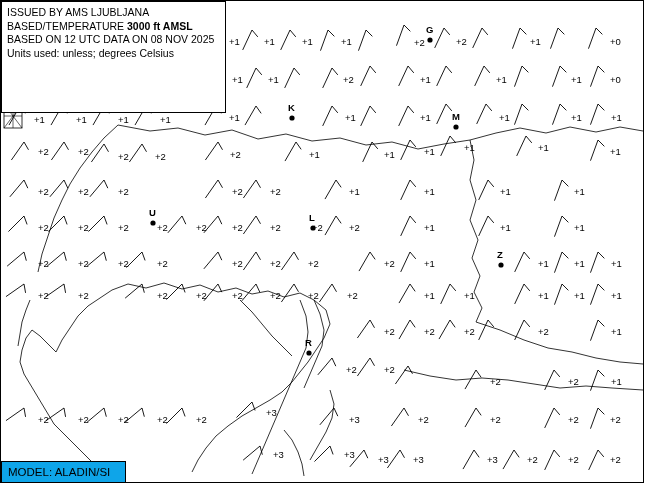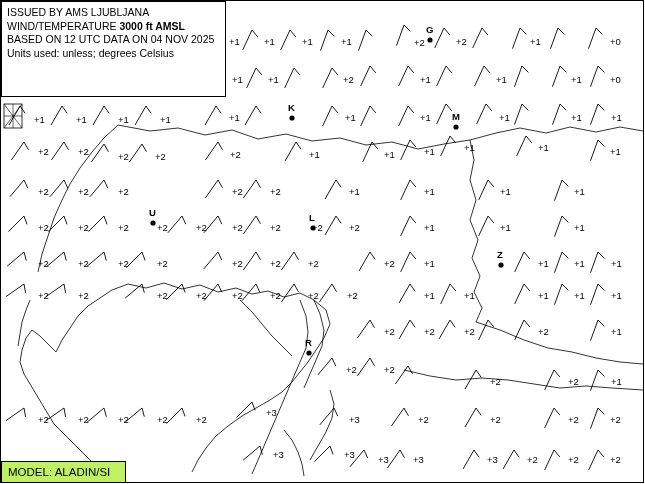--- a/index.html
+++ b/index.html
@@ -1,23 +1,23 @@
 <!DOCTYPE html>
 <html><head>
 <meta charset="utf-8">
 <style>
   html,body{margin:0;padding:0;background:#ffffff;}
   body{font-family:"Liberation Sans", sans-serif;}
   #page{position:relative;width:645px;height:484px;overflow:hidden;background:#ffffff;}
   #frame{position:absolute;left:0;top:0;width:644px;height:483px;border:1px solid #000;box-sizing:border-box;}
   svg.layer{position:absolute;left:0;top:0;width:645px;height:484px;}
   .bold{font-weight:bold;}
-  #header{position:absolute;left:1px;top:1px;width:225px;height:96px;background:#fff;border:1px solid #000;box-sizing:border-box;padding:4px 5px;}
+  #header{position:absolute;left:1px;top:1px;width:225px;height:112px;background:#fff;border:1px solid #000;box-sizing:border-box;padding:4px 5px;}
   #header div{font-size:10.5px;line-height:13.5px;color:#000;white-space:nowrap;}
-  #model{position:absolute;left:1px;top:461px;width:125px;height:22px;background:#bef264;border:1px solid #000;box-sizing:border-box;padding:4px 6px;}
+  #model{position:absolute;left:1px;top:461px;width:125px;height:22px;background:#0ea5e9;border:1px solid #000;box-sizing:border-box;padding:4px 6px;}
   #model div{font-size:11.5px;color:#000;white-space:nowrap;}
   .tempLbl{position:absolute;font-size:9.5px;color:#000;white-space:nowrap;}
   .stnLbl{position:absolute;font-size:9.5px;font-weight:bold;color:#000;white-space:nowrap;}
 </style>
 </head>
 <body>
 
 <div id="page">
 
   <div id="frame"></div>
@@ -673,22 +673,22 @@
       <div class="stnLbl" style="left: 288px; top: 102px;">K</div>
       <div class="stnLbl" style="left: 452px; top: 111px;">M</div>
       <div class="stnLbl" style="left: 149px; top: 207px;">U</div>
       <div class="stnLbl" style="left: 309px; top: 212px;">L</div>
       <div class="stnLbl" style="left: 497px; top: 249px;">Z</div>
       <div class="stnLbl" style="left: 305px; top: 337px;">R</div>
     </div>
 
   <div id="header">
     <div>ISSUED BY AMS LJUBLJANA</div>
-    <div><span>WIND/TEMPERATURE </span><span class="bold">3000 ft AMSL</span></div>
-    <div>BASED ON 12 UTC DATA ON 04 NOV 2025</div>
+    <div><span>BASED/TEMPERATURE </span><span class="bold">3000 ft AMSL</span></div>
+    <div>BASED ON 12 UTC DATA ON 08 NOV 2025</div>
     <div>Units used: unless; degrees Celsius</div>
   </div>
 
   <div id="model">
     <div>MODEL: ALADIN/SI</div>
   </div>
 
 </div>
 
 </body></html>

